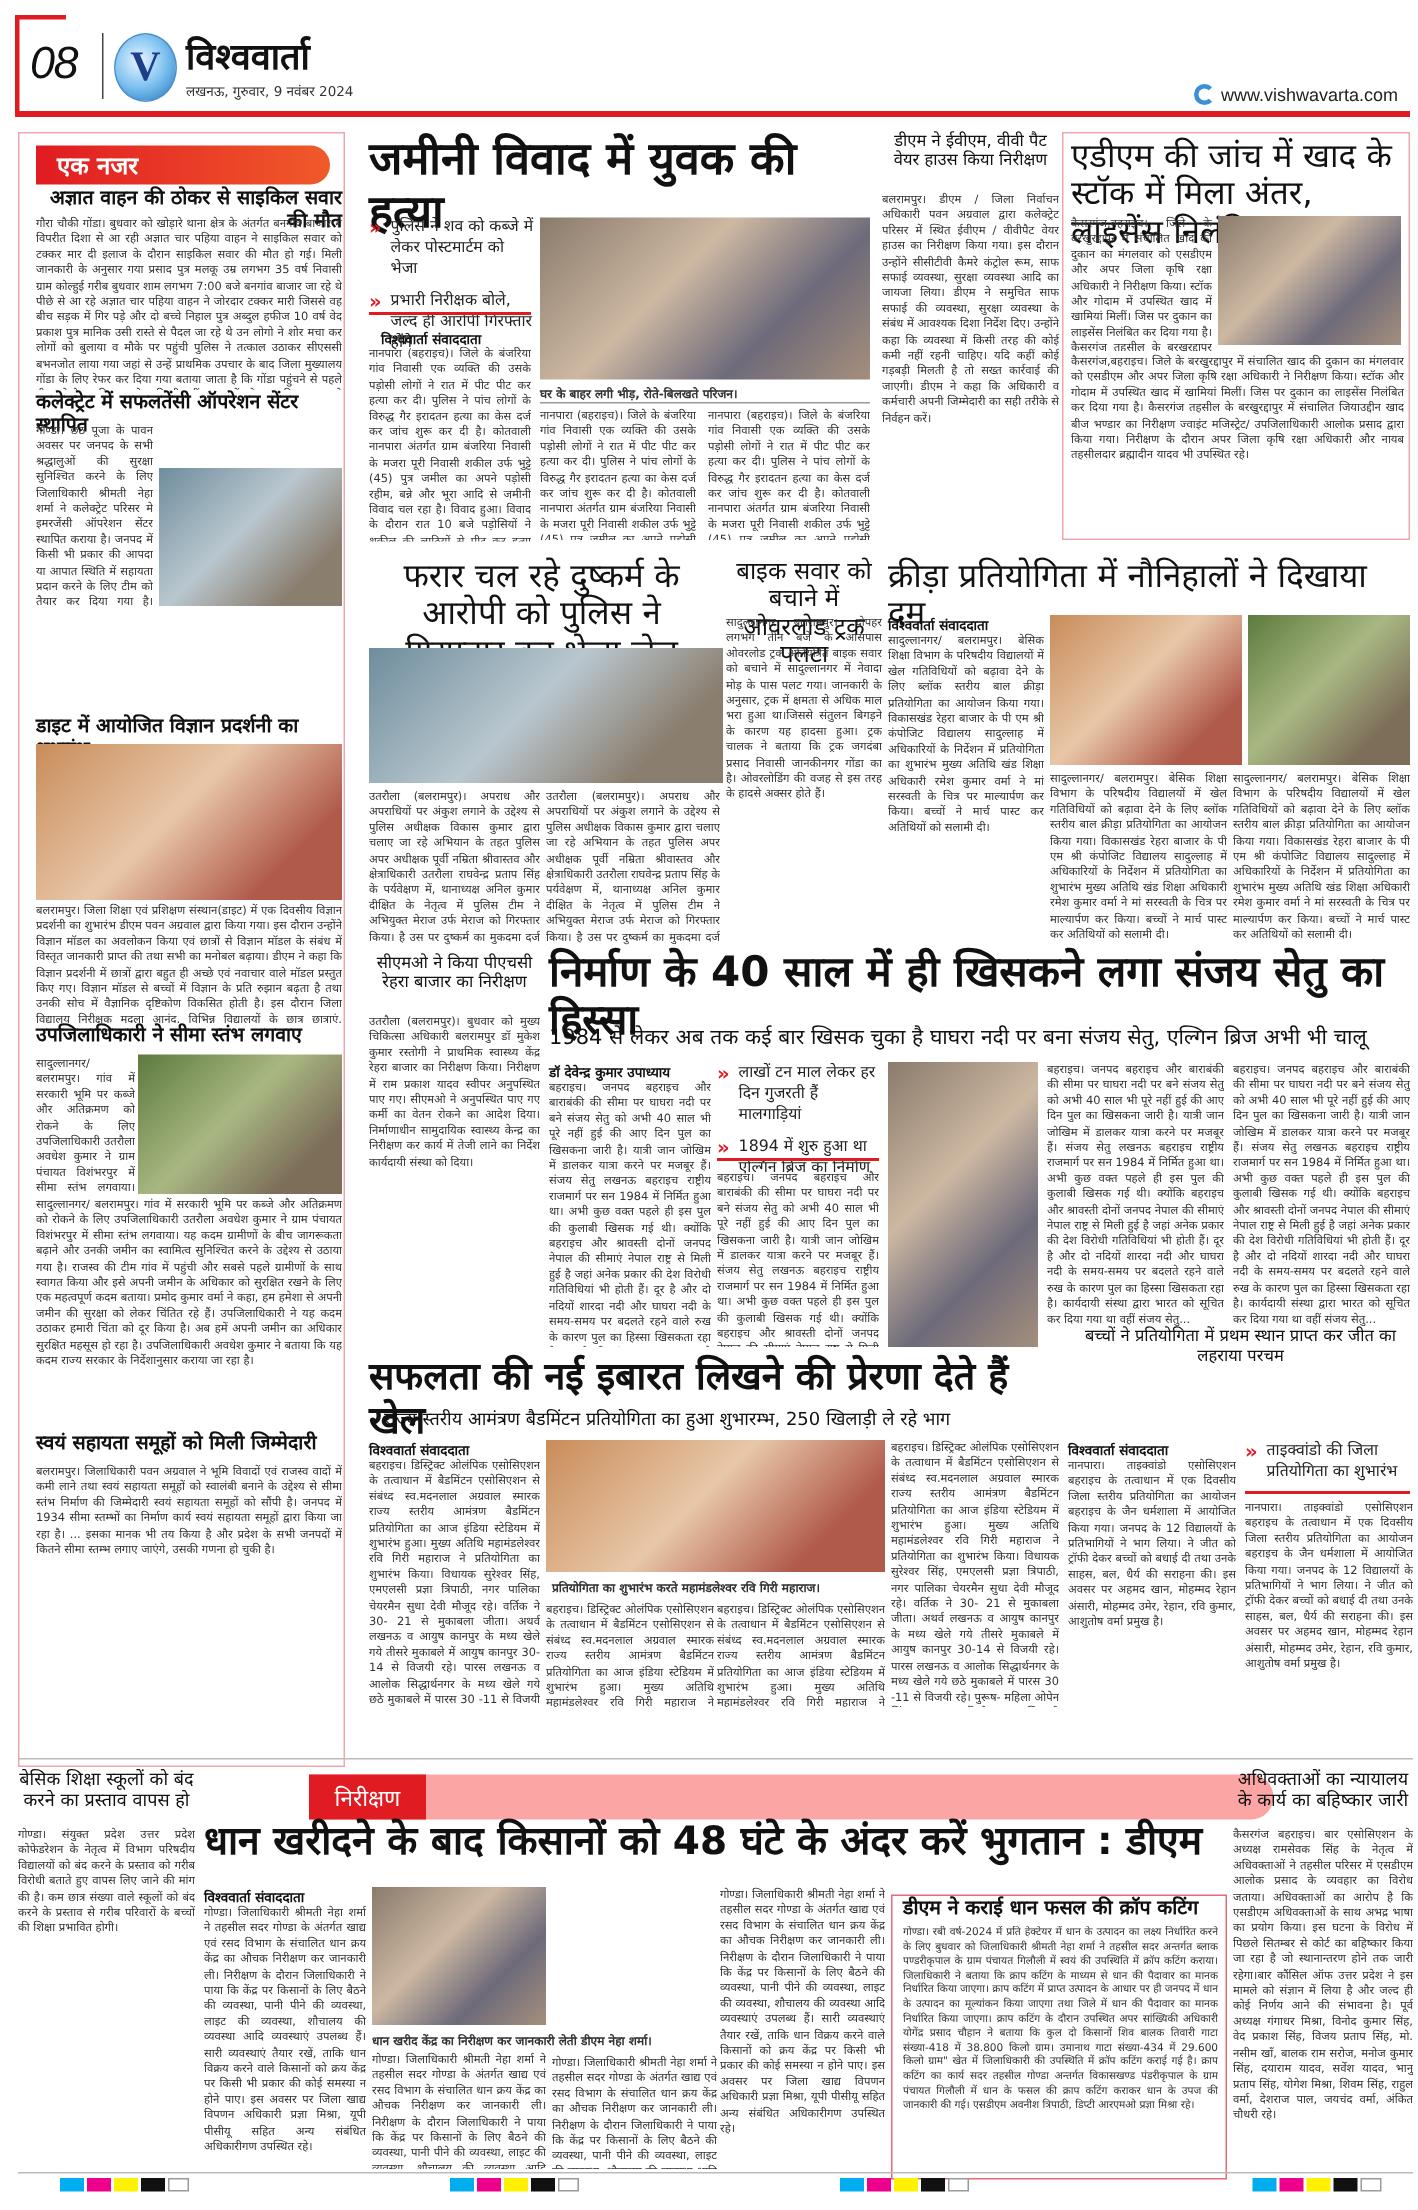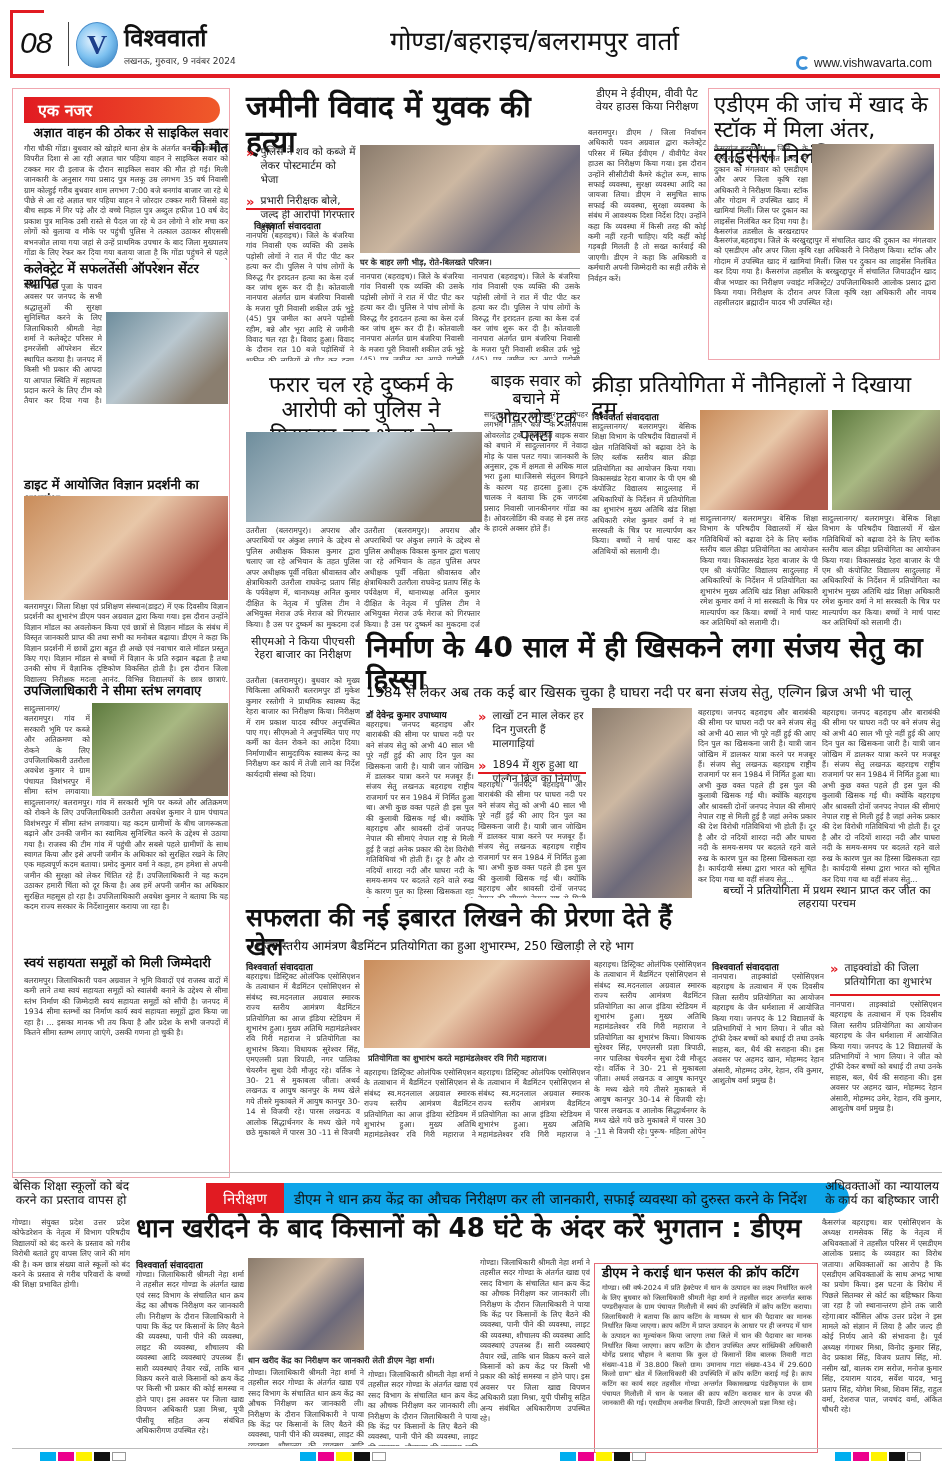--- a/index.html
+++ b/index.html
@@ -37,21 +37,21 @@
   .photo.blue { background: linear-gradient(135deg, #6e8d9c, #b9c7cf 45%, #8a7e6f 80%); }
   .photo.green { background: linear-gradient(135deg, #5d7a3e, #a8b882 45%, #7d6e5a 80%); }
   .photo.warm { background: linear-gradient(135deg, #c98c5a, #e8c7a8 45%, #b05a4a 80%); }
   .caption { position: absolute; font-size: 8px; color: #333; font-weight: bold; }
 
   .tag-bar { position: absolute; background: linear-gradient(90deg, #e11b22, #f05a2a); border-radius: 0 14px 14px 0; color: #fff; font-size: 16px; font-weight: 700; padding: 2px 14px; }
   .bullets { position: absolute; }
   .bullet { display: flex; gap: 6px; font-size: 10.5px; color: #222; line-height: 1.35; margin-bottom: 6px; }
   .chev { color: #e11b22; font-weight: 700; font-size: 13px; }
 
-  .nirikshan-bar { position: absolute; left: 206px; top: 1183px; width: 643px; height: 30px; background: #0ea5e9; border-radius: 0 16px 16px 0; }
+  .nirikshan-bar { position: absolute; left: 206px; top: 1183px; width: 643px; height: 30px; background: #fca5a5; border-radius: 0 16px 16px 0; }
   .nirikshan-tag { position: absolute; left: 0; top: 0; height: 30px; width: 78px; background: #e11b22; color: #fff; font-size: 15px; display: flex; align-items: center; justify-content: center; }
   .nirikshan-text { position: absolute; left: 88px; top: 6px; font-size: 14px; color: #111; }
 
   .box-crop { position: absolute; left: 594px; top: 1263px; width: 224px; height: 190px; border: 1px solid #e66b76; }
 
   .regmarks { position: absolute; top: 1452px; display: flex; gap: 2px; align-items: center; }
   .regmarks i { display: inline-block; width: 16px; height: 9px; }
   .regmarks .c { background: #00aeef; } .regmarks .m { background: #ec008c; } .regmarks .y { background: #fff200; } .regmarks .k { background: #111; }
   .regmarks .g { width: 14px; height: 9px; border: 1px solid #999; background: #fff; }
 </style>
@@ -60,21 +60,20 @@
 
 <div class="masthead">
   <div class="red-frame"></div>
   <div class="page-no">08</div>
   <div class="vsep"></div>
   <div class="logo">
       <span>V</span>
     </div>
   <div class="brand">विश्ववार्ता</div>
   <div class="dateline">लखनऊ,  गुरुवार, 9 नवंबर 2024</div>
-  <div class="section-title">गोण्डा/बहराइच/बलरामपुर वार्ता</div>
   <div class="website">
     <span class="ie-icon"></span>
     <span>www.vishwavarta.com</span>
   </div>
   <div class="red-rule"></div>
 </div>
 
 <div class="col-box" style="left:12px;top:88px;width:218px;height:1090px;"></div>
 <div class="tag-bar" style="left:24px;top:97px;width:196px;">एक नजर</div>
 
@@ -187,21 +186,20 @@
 <div class="redline" style="left:830px;top:994px;width:110px;"></div>
 <div class="body-text" style="left:830px;top:1000px;width:112px;height:138px;">नानपारा। ताइक्वांडो एसोसिएशन बहराइच के तत्वाधान में एक दिवसीय जिला स्तरीय प्रतियोगिता का आयोजन बहराइच के जैन धर्मशाला में आयोजित किया गया। जनपद के 12 विद्यालयों के प्रतिभागियों ने भाग लिया। ने जीत को ट्रॉफी देकर बच्चों को बधाई दी तथा उनके साहस, बल, धैर्य की सराहना की। इस अवसर पर अहमद खान, मोहम्मद रेहान अंसारी, मोहम्मद उमेर, रेहान, रवि कुमार, आशुतोष वर्मा प्रमुख है।</div>
 
 <div class="hline" style="left:12px;top:1172px;width:930px;background:#bbb;"></div>
 
 <div class="hd hd-xs" style="left:12px;top:1180px;width:118px;text-align:center;font-size:12px;">बेसिक शिक्षा स्कूलों को बंद करने का प्रस्ताव वापस हो</div>
 <div class="body-text" style="left:12px;top:1218px;width:118px;height:226px;">गोण्डा। संयुक्त प्रदेश उत्तर प्रदेश कोफेडरेशन के नेतृत्व में विभाग परिषदीय विद्यालयों को बंद करने के प्रस्ताव को गरीब विरोधी बताते हुए वापस लिए जाने की मांग की है। कम छात्र संख्या वाले स्कूलों को बंद करने के प्रस्ताव से गरीब परिवारों के बच्चों की शिक्षा प्रभावित होगी।</div>
 
 <div class="nirikshan-bar">
   <div class="nirikshan-tag">निरीक्षण</div>
-  <div class="nirikshan-text">डीएम ने धान क्रय केंद्र का औचक निरीक्षण कर ली जानकारी, सफाई व्यवस्था को दुरुस्त करने के निर्देश</div>
 </div>
 <div class="hd" style="left:136px;top:1214px;width:710px;font-size:26px;font-weight:700;">धान खरीदने के बाद किसानों को 48 घंटे के अंदर करें भुगतान : डीएम</div>
 <div class="byline" style="left:136px;top:1258px;">विश्ववार्ता संवाददाता</div>
 <div class="body-text" style="left:136px;top:1270px;width:108px;height:176px;">गोण्डा। जिलाधिकारी श्रीमती नेहा शर्मा ने तहसील सदर गोण्डा के अंतर्गत खाद्य एवं रसद विभाग के संचालित धान क्रय केंद्र का औचक निरीक्षण कर जानकारी ली। निरीक्षण के दौरान जिलाधिकारी ने पाया कि केंद्र पर किसानों के लिए बैठने की व्यवस्था, पानी पीने की व्यवस्था, लाइट की व्यवस्था, शौचालय की व्यवस्था आदि व्यवस्थाएं उपलब्ध हैं। सारी व्यवस्थाएं तैयार रखें, ताकि धान विक्रय करने वाले किसानों को क्रय केंद्र पर किसी भी प्रकार की कोई समस्या न होने पाए। इस अवसर पर जिला खाद्य विपणन अधिकारी प्रज्ञा मिश्रा, यूपी पीसीयू सहित अन्य संबंधित अधिकारीगण उपस्थित रहे।</div>
 <div class="photo" style="left:248px;top:1258px;width:116px;height:92px;"></div>
 <div class="caption" style="left:248px;top:1354px;width:220px;">धान खरीद केंद्र का निरीक्षण कर जानकारी लेती डीएम नेहा शर्मा।</div>
 <div class="body-text" style="left:248px;top:1368px;width:116px;height:78px;">गोण्डा। जिलाधिकारी श्रीमती नेहा शर्मा ने तहसील सदर गोण्डा के अंतर्गत खाद्य एवं रसद विभाग के संचालित धान क्रय केंद्र का औचक निरीक्षण कर जानकारी ली। निरीक्षण के दौरान जिलाधिकारी ने पाया कि केंद्र पर किसानों के लिए बैठने की व्यवस्था, पानी पीने की व्यवस्था, लाइट की व्यवस्था, शौचालय की व्यवस्था आदि व्यवस्थाएं उपलब्ध हैं। सारी व्यवस्थाएं तैयार रखें, ताकि धान विक्रय करने वाले किसानों को क्रय केंद्र पर किसी भी प्रकार की कोई समस्या न होने पाए। इस अवसर पर जिला खाद्य विपणन अधिकारी प्रज्ञा मिश्रा, यूपी पीसीयू सहित अन्य संबंधित अधिकारीगण उपस्थित रहे।</div>
 <div class="body-text" style="left:368px;top:1370px;width:110px;height:76px;">गोण्डा। जिलाधिकारी श्रीमती नेहा शर्मा ने तहसील सदर गोण्डा के अंतर्गत खाद्य एवं रसद विभाग के संचालित धान क्रय केंद्र का औचक निरीक्षण कर जानकारी ली। निरीक्षण के दौरान जिलाधिकारी ने पाया कि केंद्र पर किसानों के लिए बैठने की व्यवस्था, पानी पीने की व्यवस्था, लाइट की व्यवस्था, शौचालय की व्यवस्था आदि व्यवस्थाएं उपलब्ध हैं। सारी व्यवस्थाएं तैयार रखें, ताकि धान विक्रय करने वाले किसानों को क्रय केंद्र पर किसी भी प्रकार की कोई समस्या न होने पाए। इस अवसर पर जिला खाद्य विपणन अधिकारी प्रज्ञा मिश्रा, यूपी पीसीयू सहित अन्य संबंधित अधिकारीगण उपस्थित रहे।</div>
 <div class="body-text" style="left:480px;top:1258px;width:110px;height:188px;">गोण्डा। जिलाधिकारी श्रीमती नेहा शर्मा ने तहसील सदर गोण्डा के अंतर्गत खाद्य एवं रसद विभाग के संचालित धान क्रय केंद्र का औचक निरीक्षण कर जानकारी ली। निरीक्षण के दौरान जिलाधिकारी ने पाया कि केंद्र पर किसानों के लिए बैठने की व्यवस्था, पानी पीने की व्यवस्था, लाइट की व्यवस्था, शौचालय की व्यवस्था आदि व्यवस्थाएं उपलब्ध हैं। सारी व्यवस्थाएं तैयार रखें, ताकि धान विक्रय करने वाले किसानों को क्रय केंद्र पर किसी भी प्रकार की कोई समस्या न होने पाए। इस अवसर पर जिला खाद्य विपणन अधिकारी प्रज्ञा मिश्रा, यूपी पीसीयू सहित अन्य संबंधित अधिकारीगण उपस्थित रहे।</div>
 

